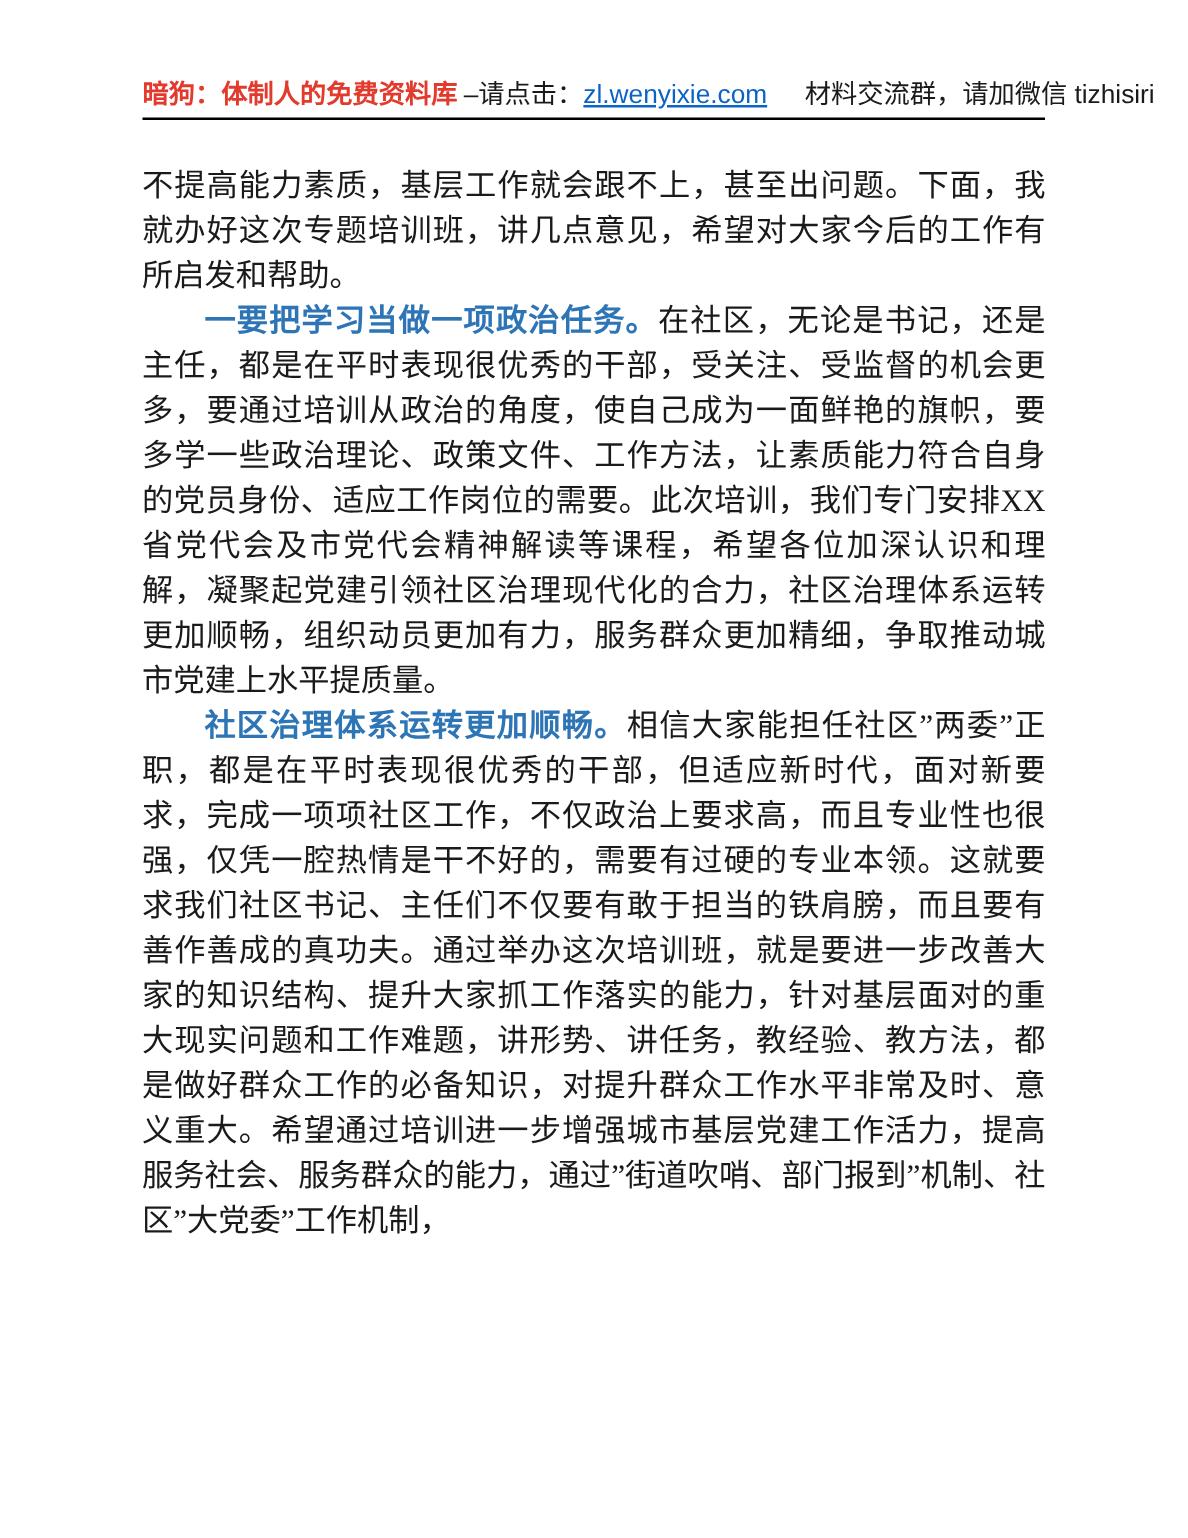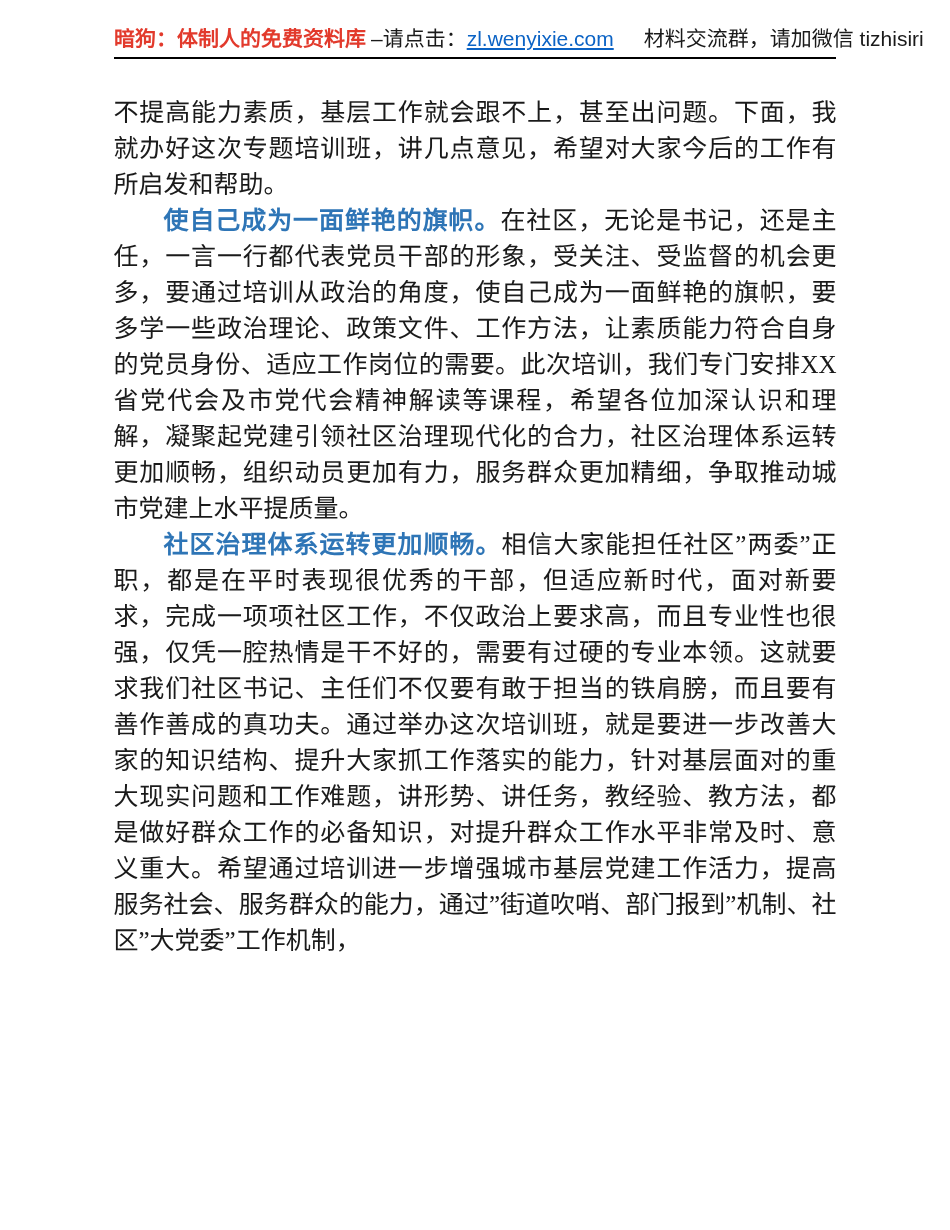--- a/index.html
+++ b/index.html
@@ -18,21 +18,21 @@
     height:1230px;
     background:var(--page-bg);
     overflow:hidden;
     font-family:"Liberation Serif","DejaVu Serif",serif;
     color:var(--ink);
   }
   
   .header{
     width:722px;
     margin:0 auto;
-    padding-top:26px;
+    padding-top:63px;
   }
   .header-line{
     text-align:center;
     white-space:nowrap;
     font-family:"Liberation Sans","DejaVu Sans",sans-serif;
     font-size:21px;
     line-height:26px;
     color:var(--ink);
   }
   .brand{
@@ -84,17 +84,17 @@
 
   <div class="header">
     <div class="header-line">
       <span class="brand">暗狗：体制人的免费资料库</span><span class="mid">–请点击：</span><a class="hlink">zl.wenyixie.com</a><span class="hright">材料交流群，请加微信 tizhisiri</span>
     </div>
     <div class="rule"></div>
   </div>
 
   <div class="doc-body" id="doc-body">
       <p><span>不提高能力素质，基层工作就会跟不上，甚至出问题。下面，我就办好这次专题培训班，讲几点意见，希望对大家今后的工作有所启发和帮助。</span></p>
-      <p class="indent"><span class="lead">使自己成为一面鲜艳的旗帜。</span><span>在社区，无论是书记，还是主任，一言一行都代表党员干部的形象，受关注、受监督的机会更多，要通过培训从政治的角度，使自己成为一面鲜艳的旗帜，要多学一些政治理论、政策文件、工作方法，让素质能力符合自身的党员身份、适应工作岗位的需要。此次培训，我们专门安排XX省党代会及市党代会精神解读等课程，希望各位加深认识和理解，凝聚起党建引领社区治理现代化的合力，社区治理体系运转更加顺畅，组织动员更加有力，服务群众更加精细，争取推动城市党建上水平提质量。</span></p>
+      <p class="indent"><span class="lead">一要把学习当做一项政治任务。</span><span>在社区，无论是书记，还是主任，都是在平时表现很优秀的干部，受关注、受监督的机会更多，要通过培训从政治的角度，使自己成为一面鲜艳的旗帜，要多学一些政治理论、政策文件、工作方法，让素质能力符合自身的党员身份、适应工作岗位的需要。此次培训，我们专门安排XX省党代会及市党代会精神解读等课程，希望各位加深认识和理解，凝聚起党建引领社区治理现代化的合力，社区治理体系运转更加顺畅，组织动员更加有力，服务群众更加精细，争取推动城市党建上水平提质量。</span></p>
       <p class="indent"><span class="lead">社区治理体系运转更加顺畅。</span><span>相信大家能担任社区”两委”正职，都是在平时表现很优秀的干部，但适应新时代，面对新要求，完成一项项社区工作，不仅政治上要求高，而且专业性也很强，仅凭一腔热情是干不好的，需要有过硬的专业本领。这就要求我们社区书记、主任们不仅要有敢于担当的铁肩膀，而且要有善作善成的真功夫。通过举办这次培训班，就是要进一步改善大家的知识结构、提升大家抓工作落实的能力，针对基层面对的重大现实问题和工作难题，讲形势、讲任务，教经验、教方法，都是做好群众工作的必备知识，对提升群众工作水平非常及时、意义重大。希望通过培训进一步增强城市基层党建工作活力，提高服务社会、服务群众的能力，通过”街道吹哨、部门报到”机制、社区”大党委”工作机制，</span></p>
     </div>
 
 </div>
 
 </body></html>

